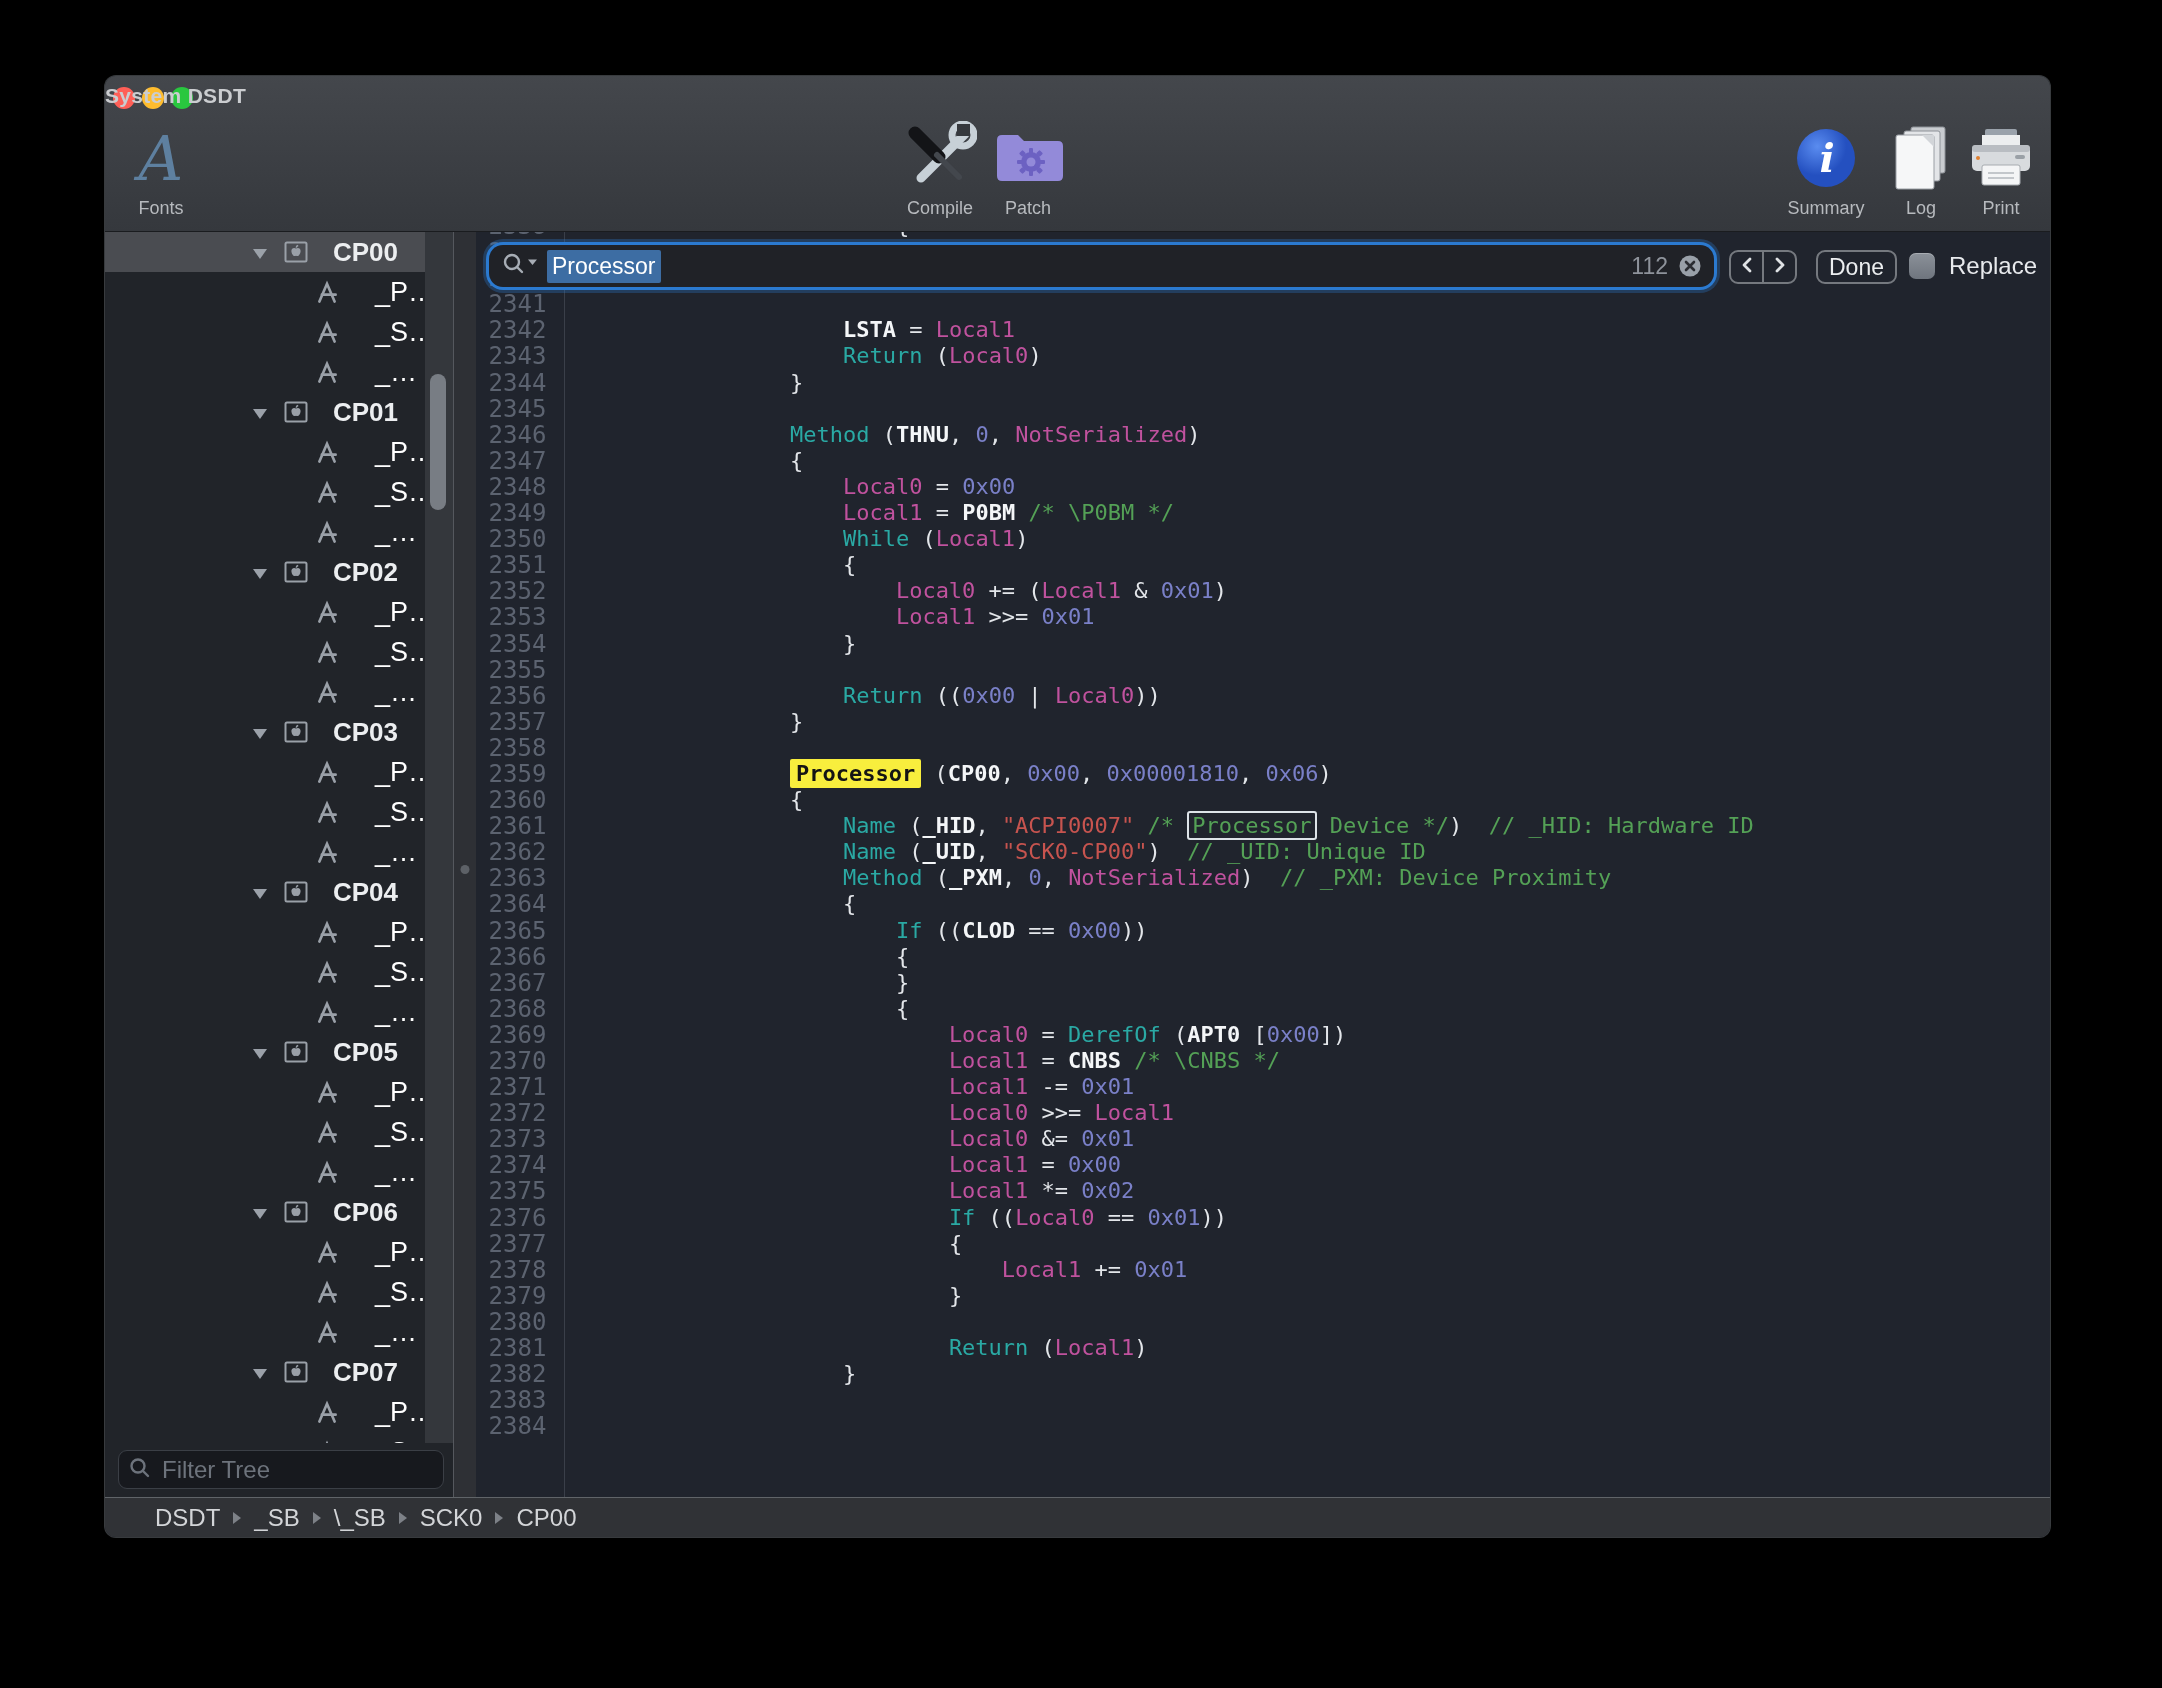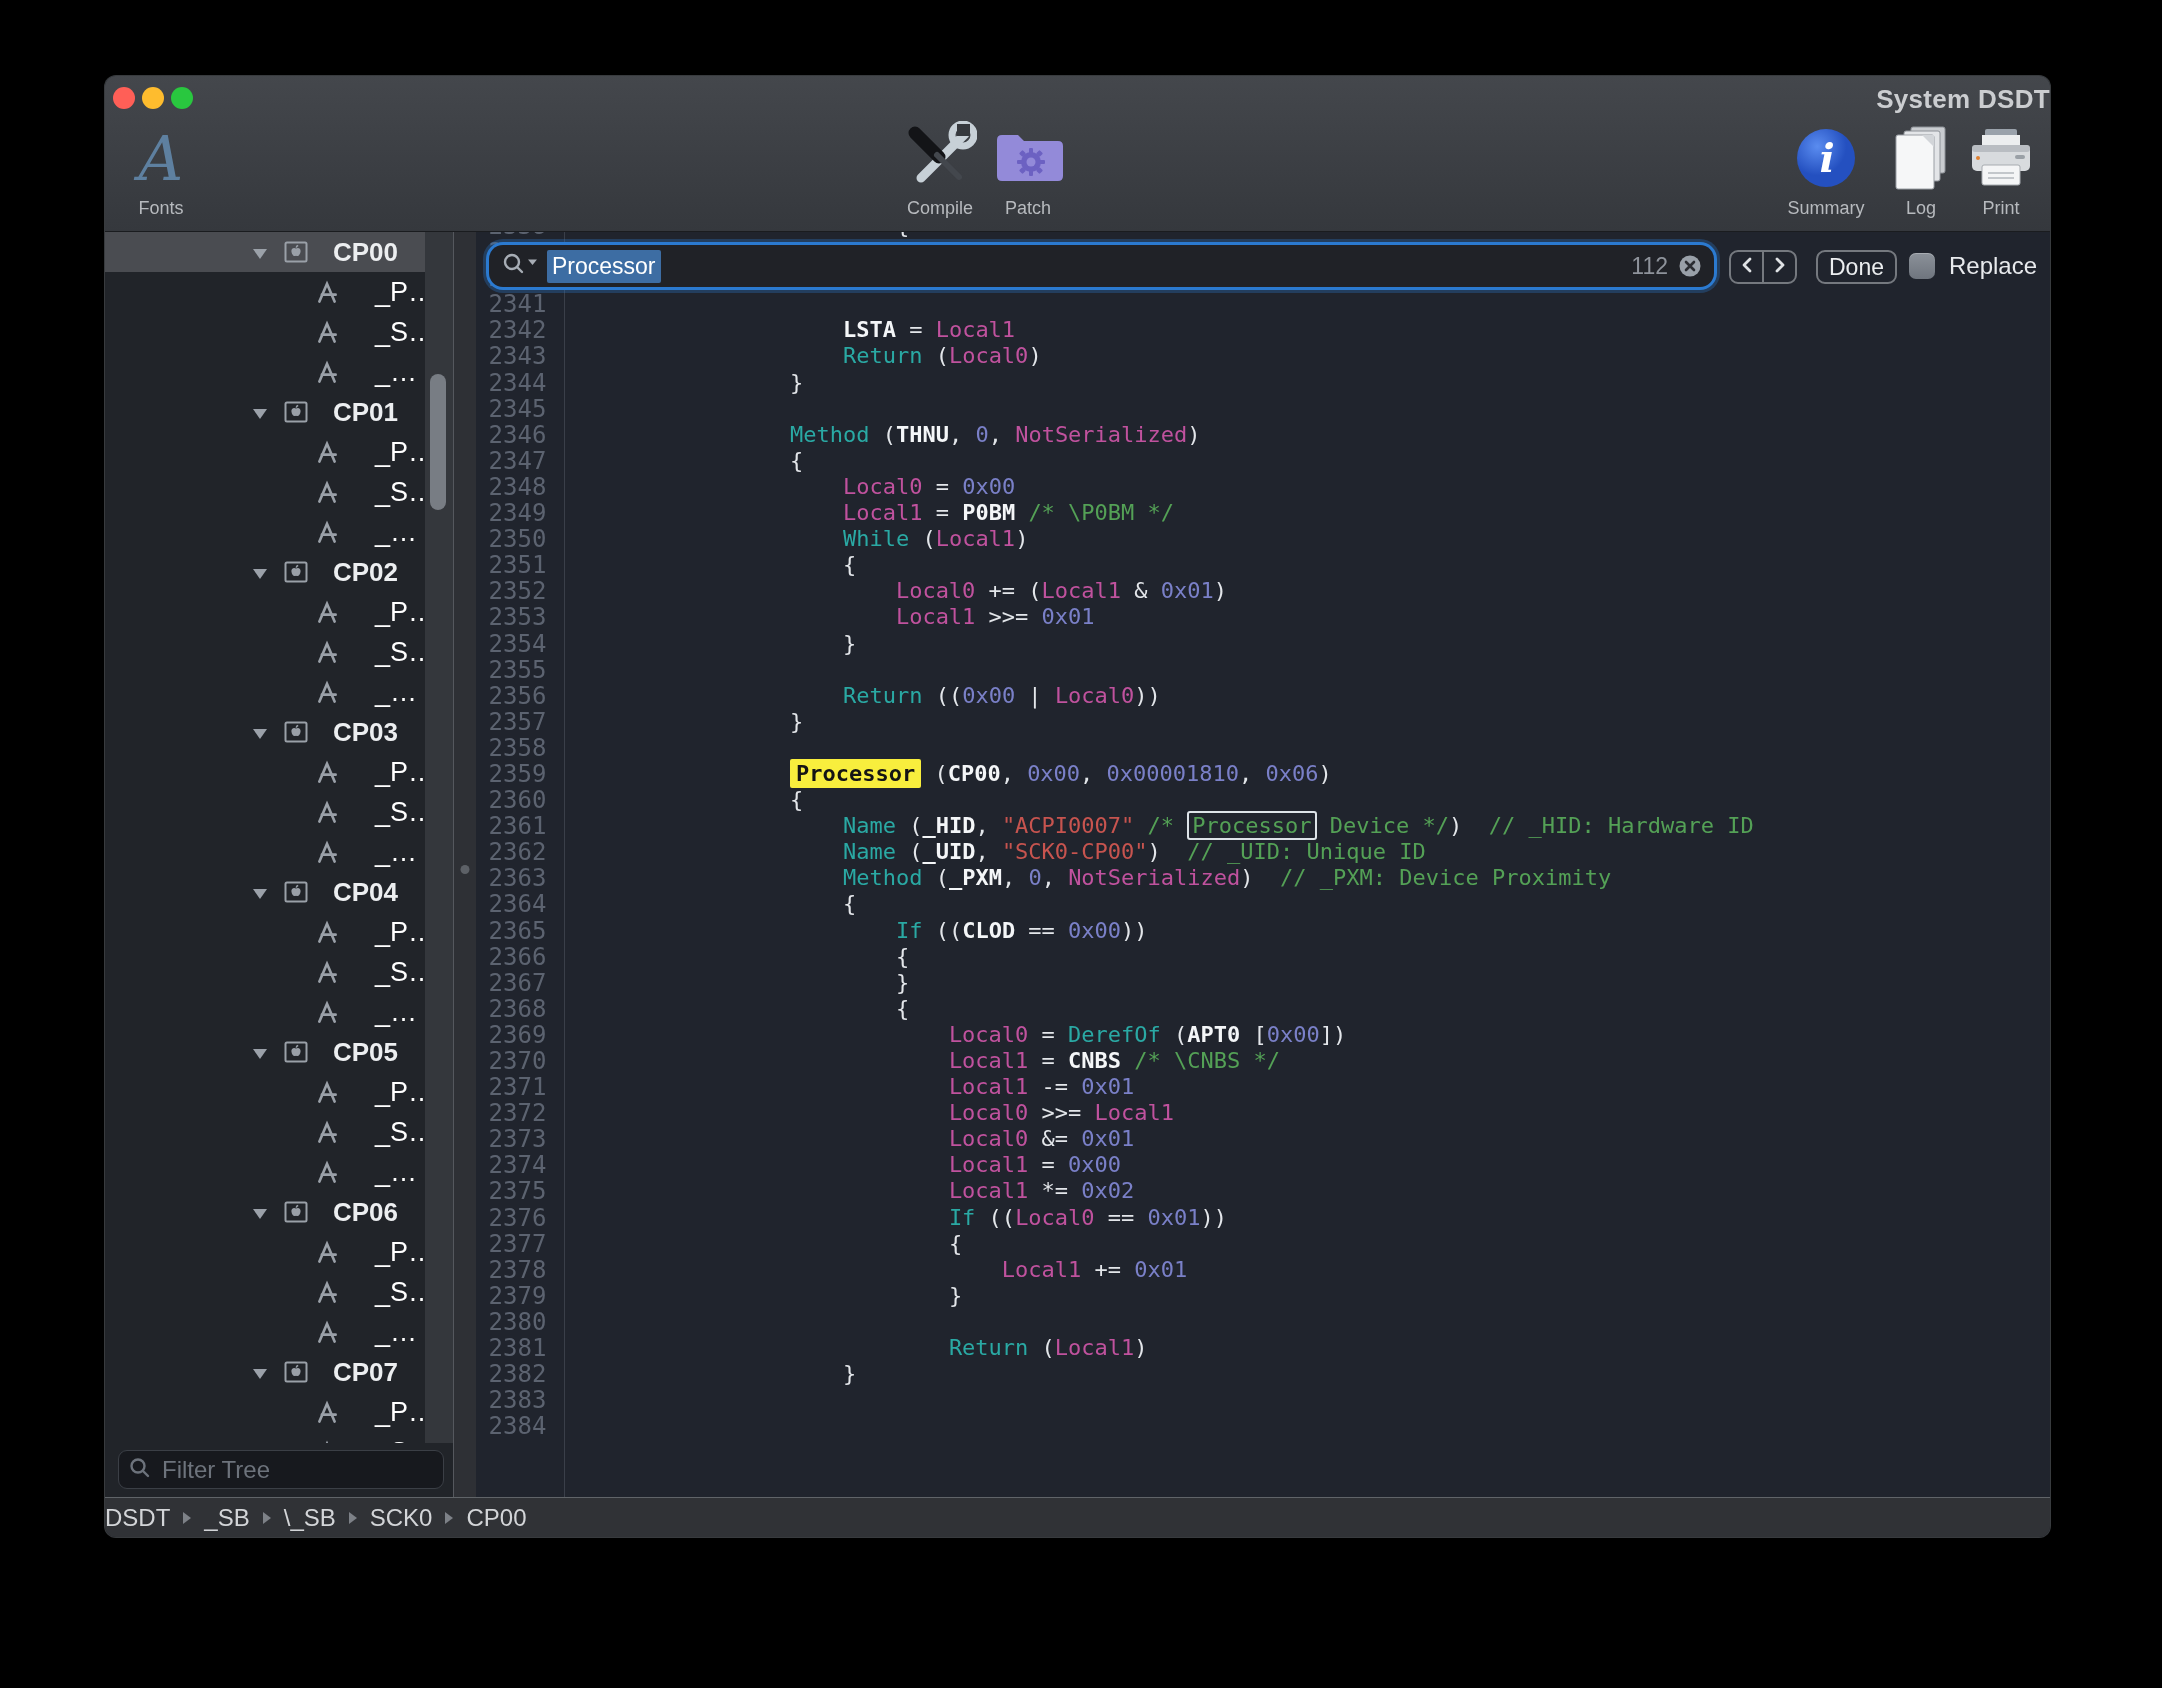--- a/index.html
+++ b/index.html
@@ -7,21 +7,21 @@
   *{box-sizing:border-box}
   .window{position:absolute;left:105px;top:76px;width:1945px;height:1461px;border-radius:11px;
     overflow:hidden;background:#20242d;box-shadow:0 0 0 1px rgba(125,130,137,.45),0 34px 80px rgba(0,0,0,.7);
     display:flex;flex-direction:column}
   
   .titlebar{height:156px;flex:none;background:linear-gradient(#44474c,#35383d);position:relative;
     border-bottom:1px solid #1a1c1f}
   .traffic{position:absolute;top:11px;left:8px;display:flex;gap:7px}
   .tl{width:22px;height:22px;border-radius:50%}
   .tl.r{background:#ff5f57}.tl.y{background:#febc2e}.tl.g{background:#29c73f}
-  .apptitle{position:absolute;top:8px;left:0;right:0;text-align:right;font-size:26px;font-weight:600;
+  .apptitle{position:absolute;top:8px;left:0;right:0;text-align:left;font-size:21px;font-weight:600;
     color:#cbcdd0;letter-spacing:.3px}
   .toolbtn{position:absolute;top:46px;transform:translateX(-50%);display:flex;flex-direction:column;
     align-items:center;width:150px}
   .toolbtn .icw{height:76px;display:flex;align-items:center;justify-content:center}
   .toolbtn .lbl{font-size:18px;color:#b7babe;margin-top:0;white-space:nowrap}
   
   .main{flex:1;display:flex;min-height:0;position:relative}
   .sidebar{width:349px;flex:none;background:#212429;position:relative;border-right:1px solid #55585e}
   .tree{position:absolute;left:0;top:0;right:0;height:1211px;overflow:hidden}
   .track{position:absolute;right:0;top:0;width:28px;height:1211px;background:#34373c}
@@ -64,21 +64,21 @@
   .codecol{flex:1;margin-top:-19px;padding-left:13px;min-width:0;overflow:hidden}
   .gl{height:26.1px;line-height:26.1px;text-align:center;padding-right:5px;color:#5c6370;
     font-family:"DejaVu Sans Mono",monospace;font-size:24px}
   .cl{height:26.1px;line-height:26.1px;white-space:pre;font-family:"DejaVu Sans Mono",monospace;font-size:22px}
   .t-p{color:#e3e6ea}.t-k{color:#2aa9a4}.t-l{color:#c0529e}.t-n{color:#7a80c8}
   .t-c{color:#54a156}.t-s{color:#c7544f}.t-b{color:#f4f6f8;font-weight:bold}
   .t-hl{background:#f8ee3d;color:#141414;font-weight:bold;padding:2px 6px;border-radius:2px}
   .t-cb{color:#54a156;border:2px solid #dde3e8;border-radius:3px;padding:0 3px}
   
   .statusbar{height:40px;flex:none;background:#303236;border-top:1px solid #606468;display:flex;
-    align-items:center;gap:13px}
+    align-items:center;padding-left:50px;gap:13px}
   .crumb{font-size:24px;color:#d3d5d8;white-space:nowrap}
   .csep{width:0;height:0;border-left:8px solid #7d8187;border-top:6px solid transparent;
     border-bottom:6px solid transparent}
 </style>
 </head>
 <body>
 
 <div class="window">
 
   <div class="titlebar">

